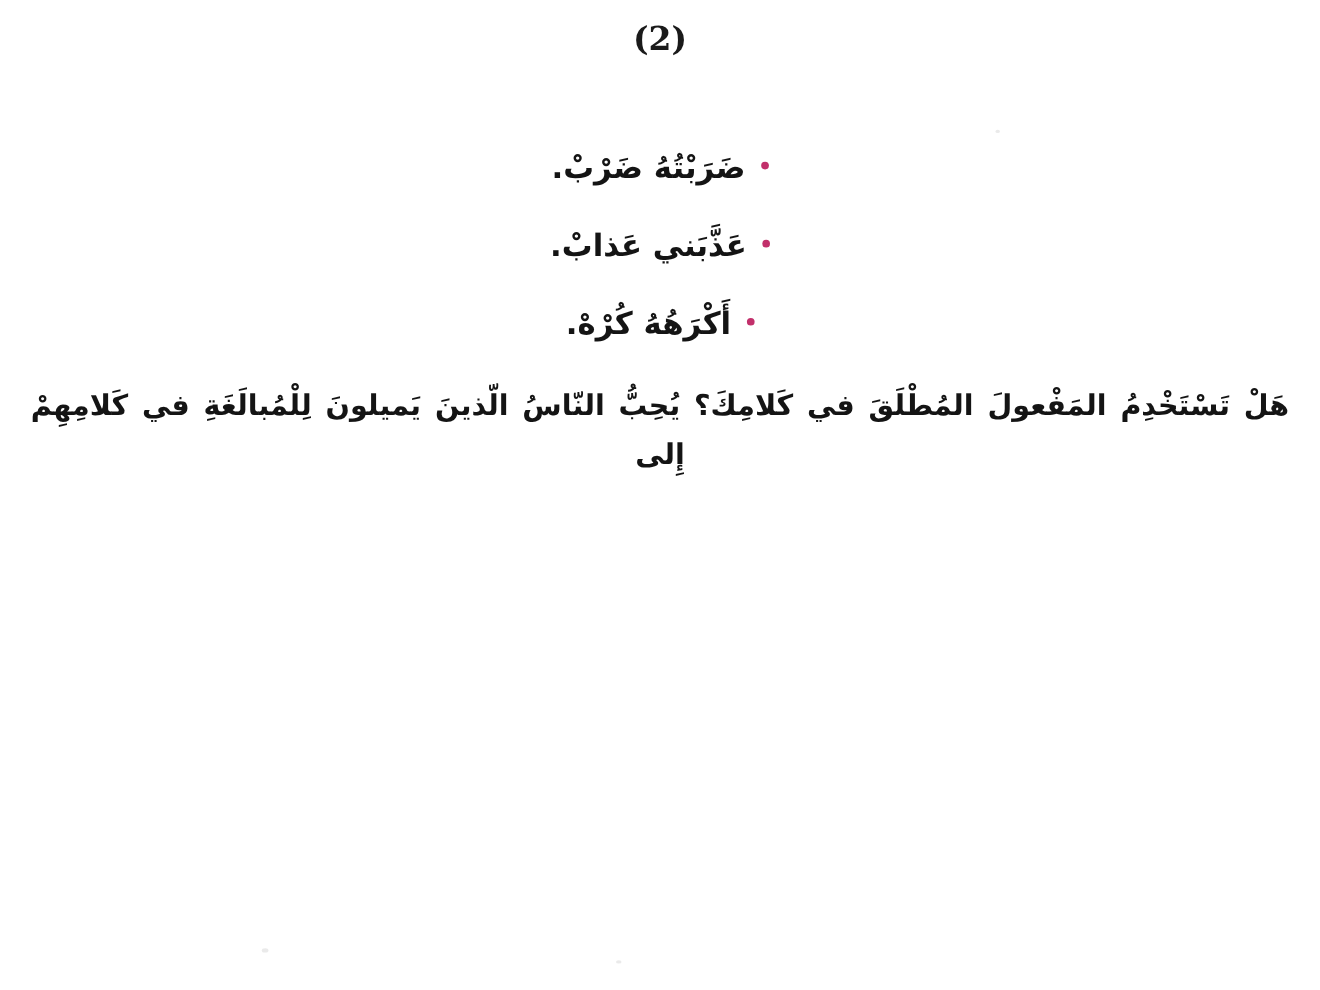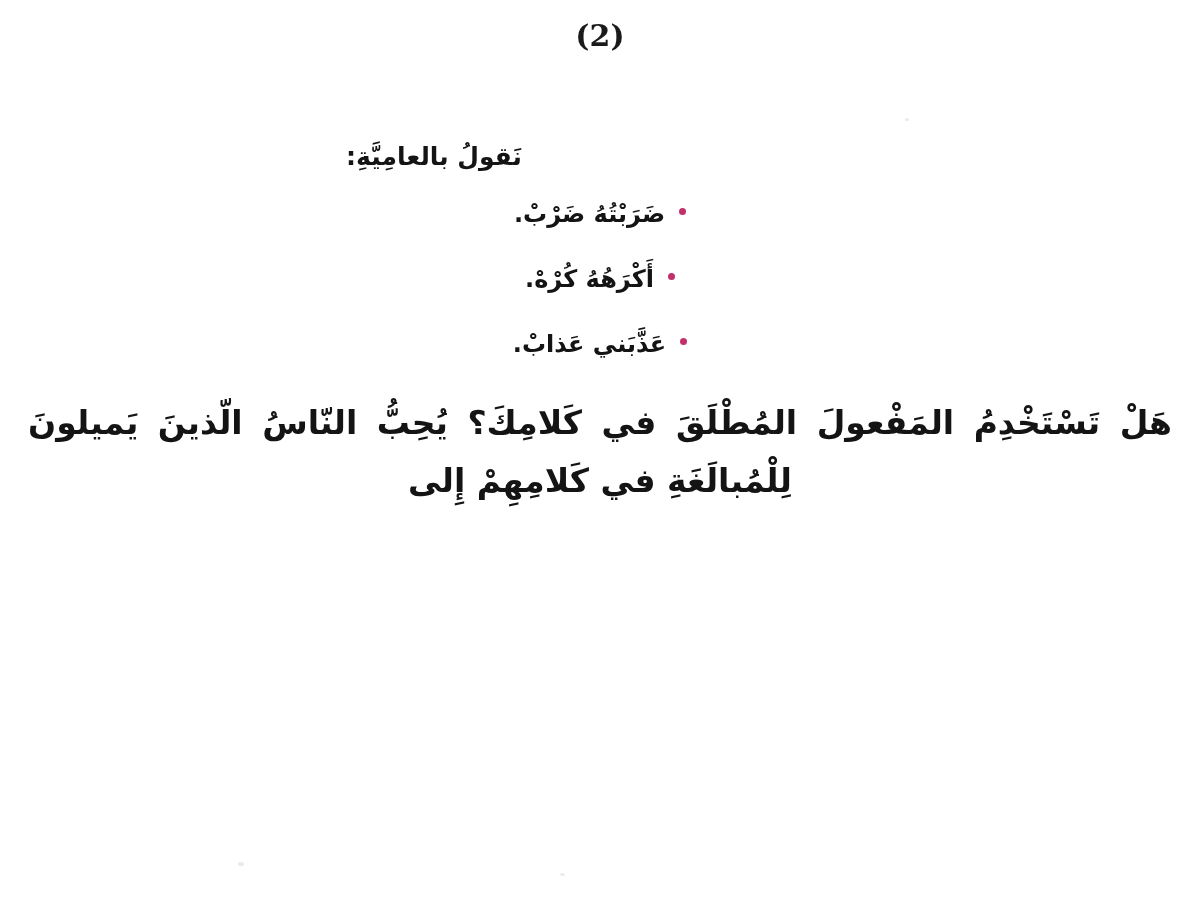--- a/index.html
+++ b/index.html
@@ -64,21 +64,21 @@
   .bullet-list {
     list-style: none;
     margin: 22px 0 0 0;
     padding: 0;
   }
 
   .bullet-item {
     position: relative;
     display: block;
     font-family: "DejaVu Sans", sans-serif;
-    font-size: 24px;
+    font-size: 28px;
     font-weight: bold;
     color: #141414;
     padding: 0 0 0 0;
     margin: 0 0 36px 0;
     text-align: center;
   }
 
   .bullet-row {
     display: inline-block;
     position: relative;
@@ -98,21 +98,21 @@
     top: -2px;
   }
 
   .bullet-text {
     display: inline-block;
     vertical-align: middle;
   }
 
   .para-closing {
     margin-top: 34px;
-    font-size: 33px;
+    font-size: 26px;
     line-height: 1.75;
     text-align: justify;
     text-align-last: center;
   }
 
   .closing-tail {
     display: block;
     text-align: center;
     margin-top: 14px;
     font-size: 25px;
@@ -130,36 +130,35 @@
 </head>
 <body>
 
 <div class="page">
 
   <div class="page-number">(2)</div>
 
   <div class="body-text">
 
 
-    <p class="para para-lead">نَقولُ بالعامِيَّةِ:</p>
 
     <ul class="bullet-list">
       <li class="bullet-item">
         <span class="bullet-row">
           <span class="bullet-dot"></span><span class="bullet-text">ضَرَبْتُهُ ضَرْبْ.</span>
         </span>
       </li>
       <li class="bullet-item">
         <span class="bullet-row">
-          <span class="bullet-dot"></span><span class="bullet-text">أَكْرَهُهُ كُرْهْ.</span>
+          <span class="bullet-dot"></span><span class="bullet-text">عَذَّبَني عَذابْ.</span>
         </span>
       </li>
       <li class="bullet-item">
         <span class="bullet-row">
-          <span class="bullet-dot"></span><span class="bullet-text">عَذَّبَني عَذابْ.</span>
+          <span class="bullet-dot"></span><span class="bullet-text">أَكْرَهُهُ كُرْهْ.</span>
         </span>
       </li>
     </ul>
 
     <p class="para para-closing">هَلْ تَسْتَخْدِمُ المَفْعولَ المُطْلَقَ في كَلامِكَ؟ يُحِبُّ النّاسُ الّذينَ يَميلونَ لِلْمُبالَغَةِ في كَلامِهِمْ إِلى</p>
 
 
   </div>
 
   <span class="speck" style="left:238px;top:862px;width:6px;height:4px;"></span>

